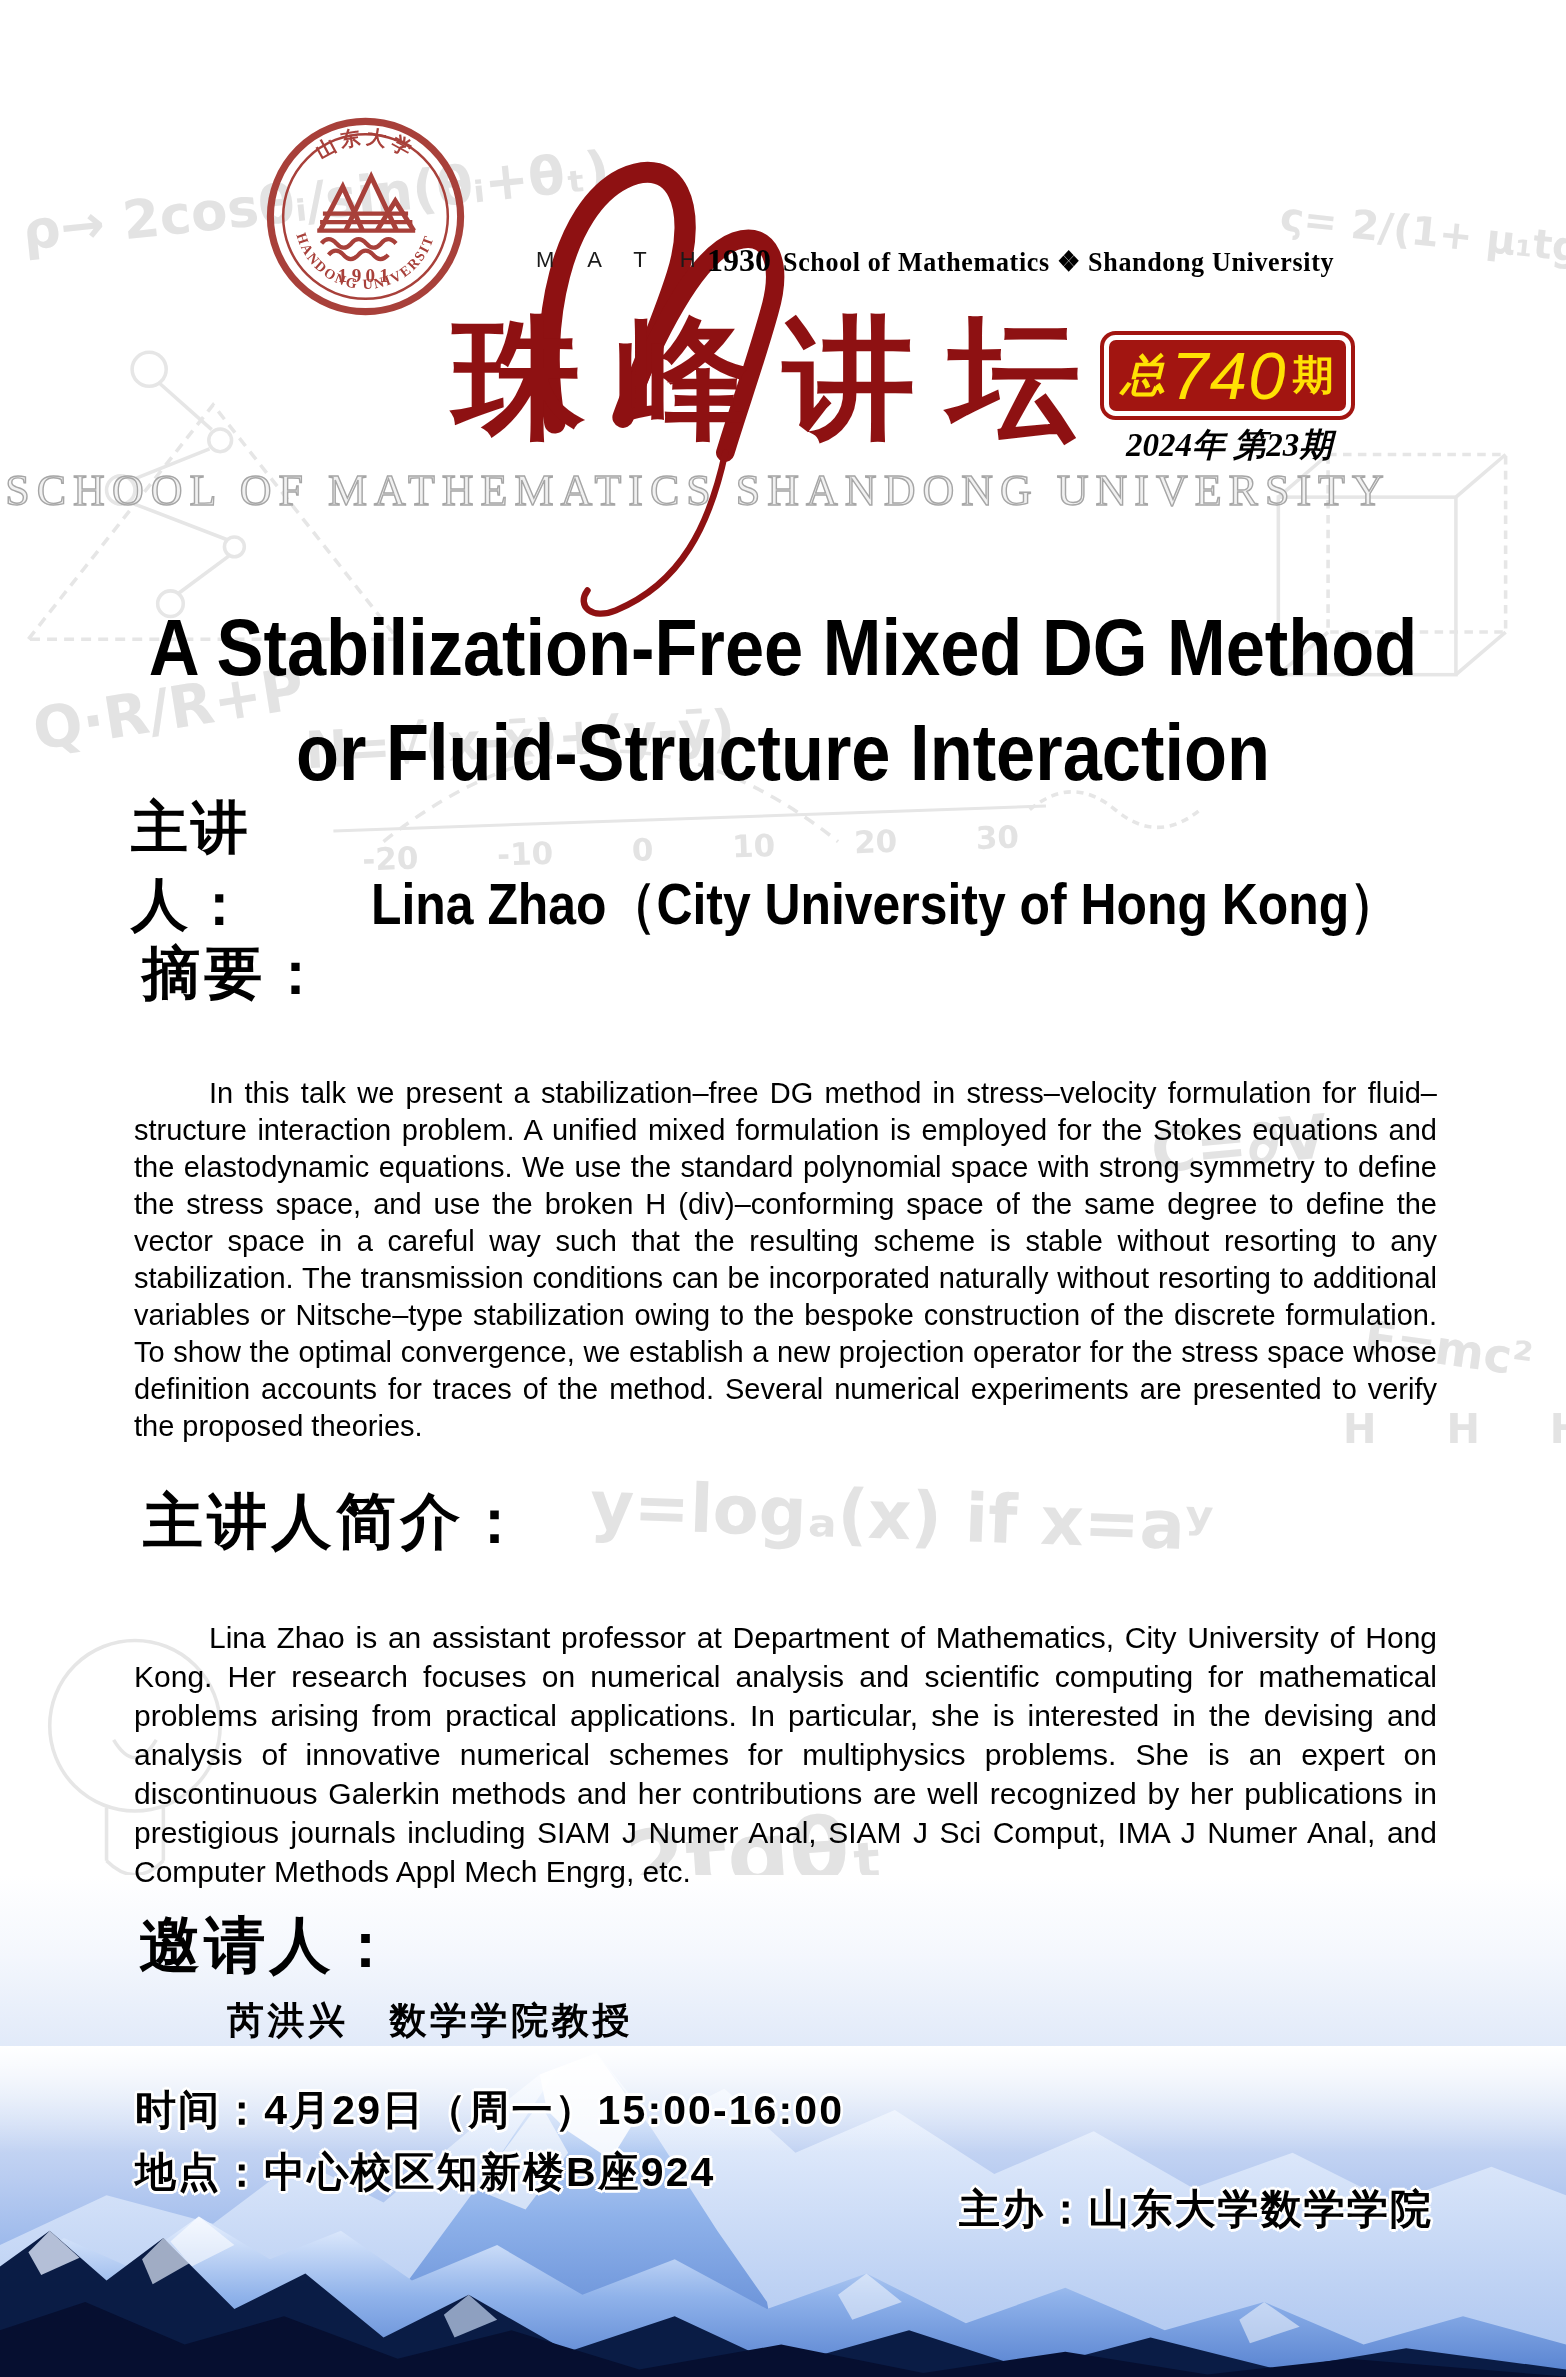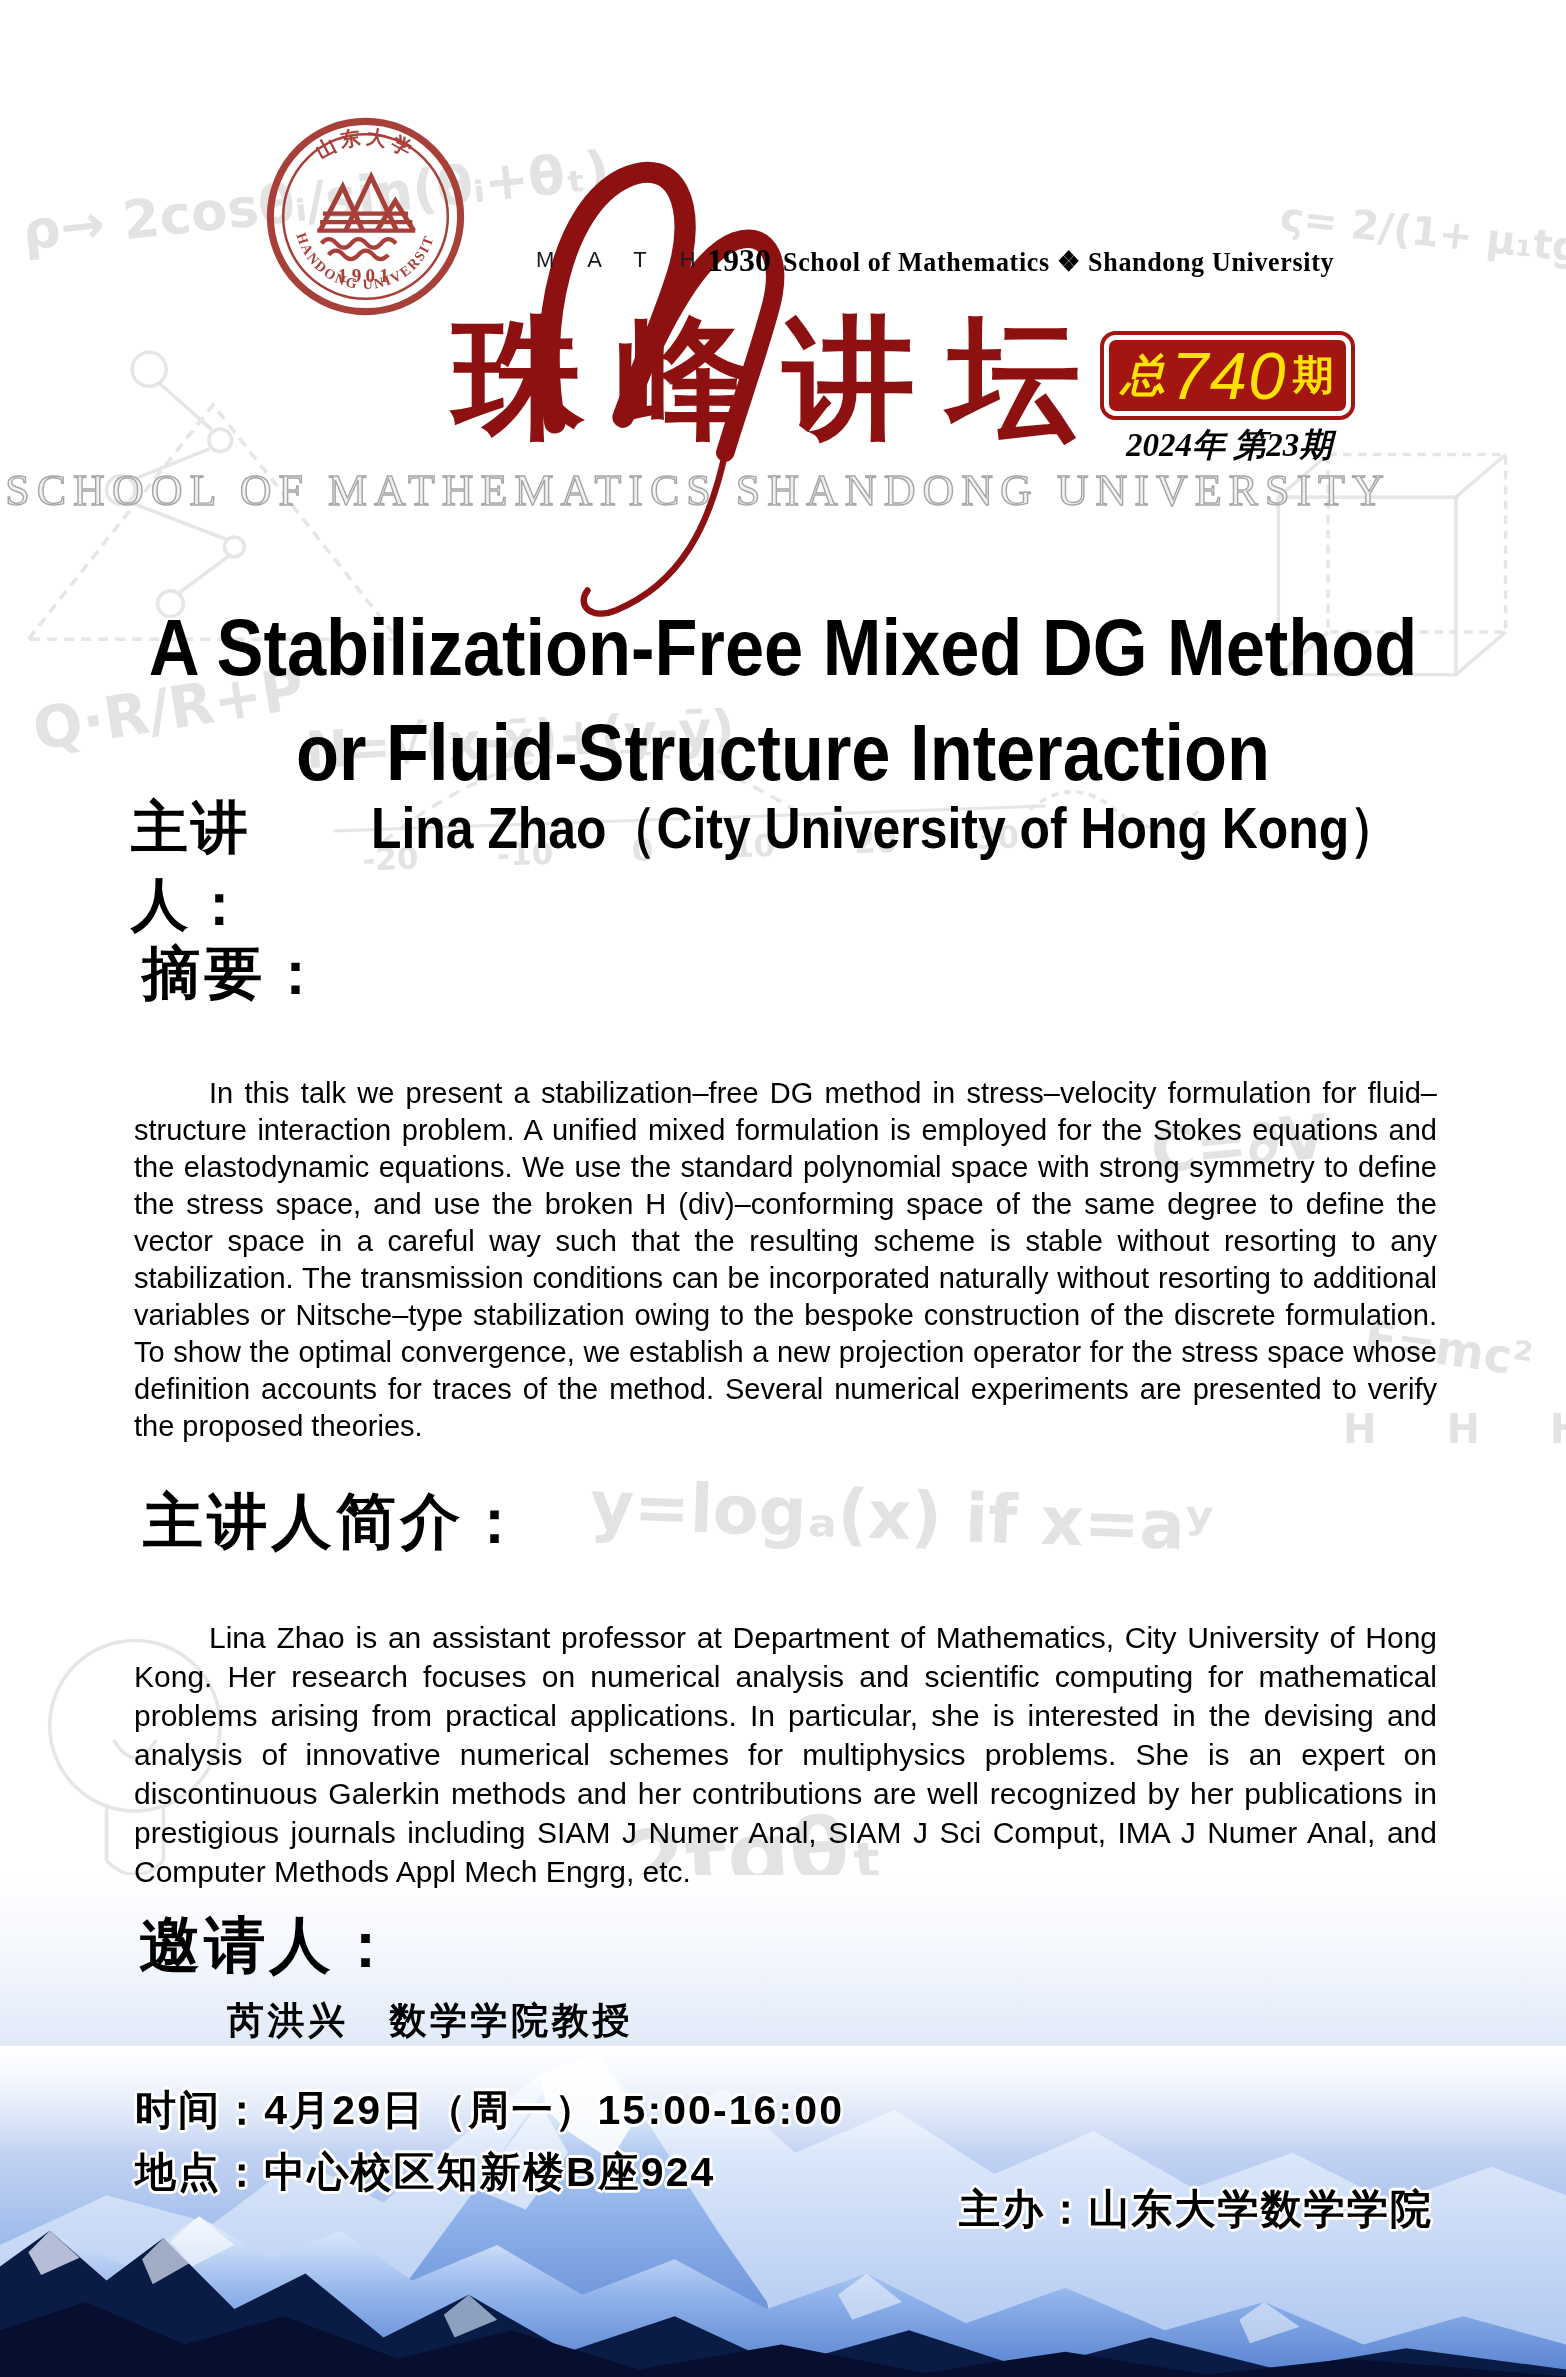--- a/index.html
+++ b/index.html
@@ -52,21 +52,21 @@
   .issue-line{position:absolute;left:1094px;top:423px;width:270px;z-index:2;text-align:center;
               font-family:"Liberation Serif",serif;font-style:italic;font-weight:700;font-size:33px;}
 
   .watermark{position:absolute;left:0;top:465px;width:1396px;z-index:1;text-align:center;white-space:nowrap;
              font-family:"Liberation Serif",serif;font-size:44px;letter-spacing:7px;
              color:#f1f1f1;-webkit-text-stroke:1.4px #a6a6a6;}
 
   
   .talk-title{position:absolute;left:0;top:595px;width:1566px;z-index:2;text-align:center;
               font-weight:700;font-size:80px;line-height:105px;transform:scaleX(.88);}
-  .speaker-row{position:absolute;left:131px;top:790px;z-index:2;display:flex;align-items:flex-start;}
+  .speaker-row{position:absolute;left:131px;top:790px;z-index:2;display:flex;align-items:flex-end;}
   .speaker-label{font-family:"Liberation Serif",serif;font-weight:700;font-size:57px;letter-spacing:2.8px;}
   .speaker-value{font-weight:700;font-size:58px;margin-left:8.5px;transform:scaleX(.86);
                  transform-origin:left;white-space:nowrap;}
 
   
   .section-label{position:absolute;z-index:2;font-family:"Liberation Serif",serif;font-weight:700;letter-spacing:4.3px;}
   .abstract-label{left:142px;top:935px;font-size:58px;}
   .bio-label{left:143px;top:1482px;font-size:60px;}
   .inviter-label{left:139px;top:1905px;font-size:61px;}
   .para{position:absolute;left:134px;width:1303px;z-index:2;text-align:justify;text-indent:75px;color:#000;}

